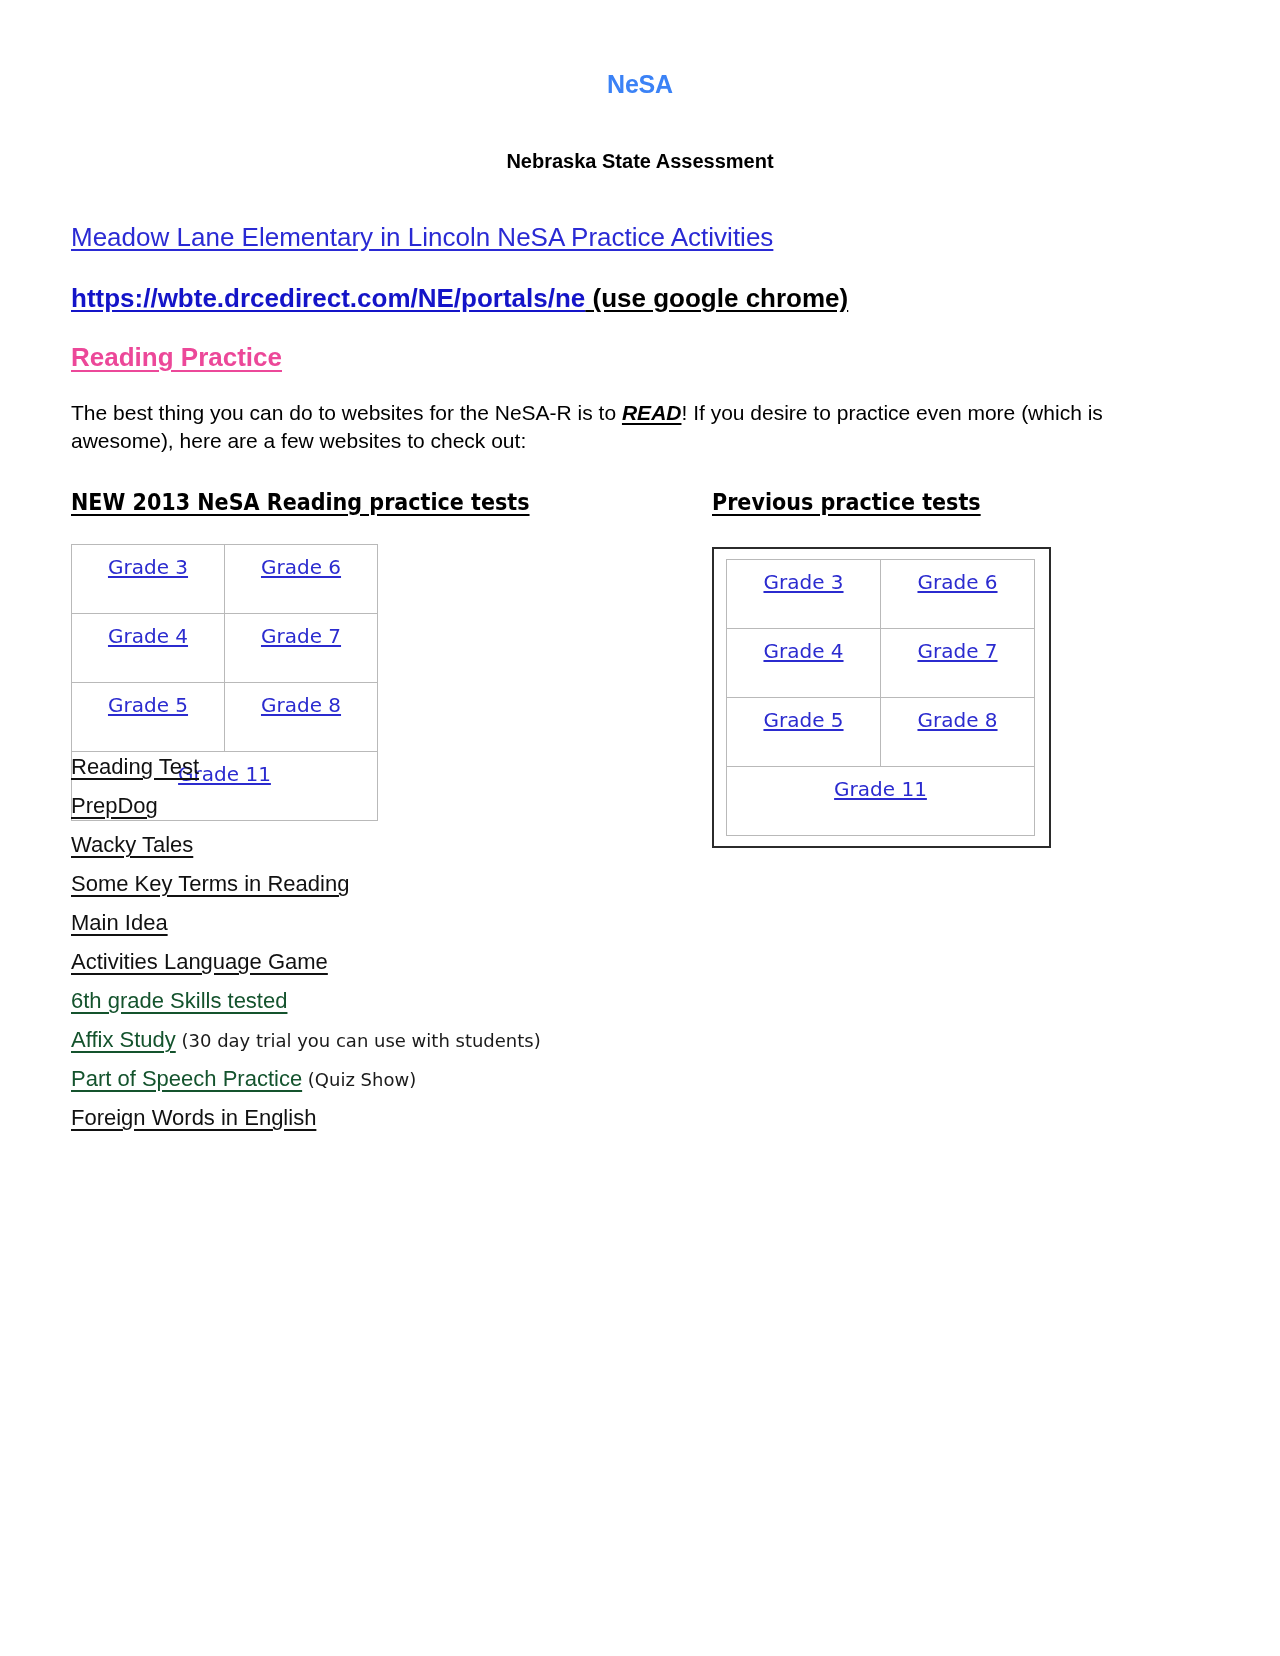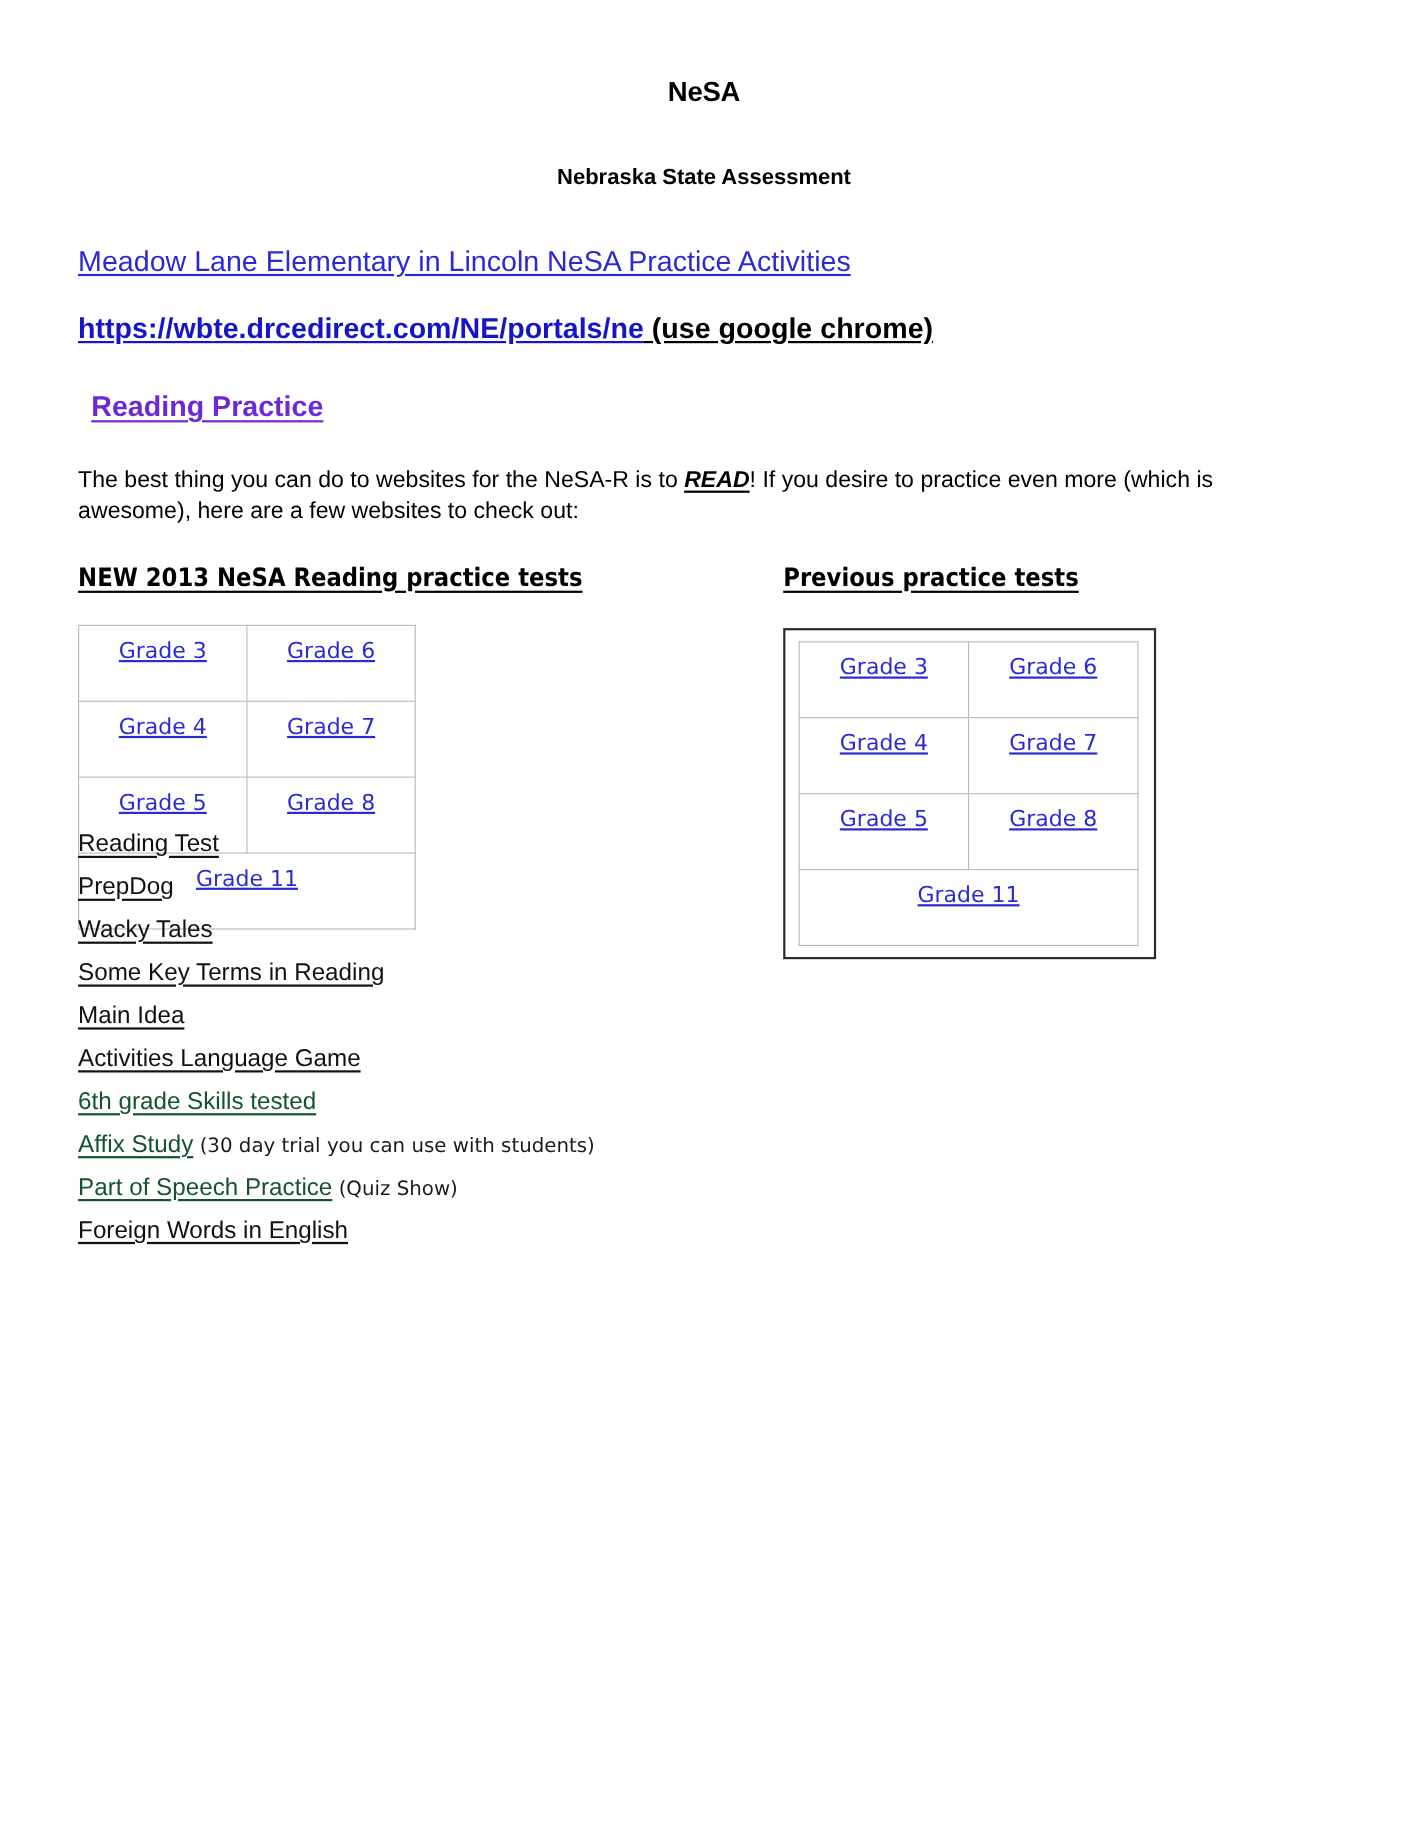--- a/index.html
+++ b/index.html
@@ -24,21 +24,21 @@
     left: 0;
     top: 0;
     width: 1280px;
   }
 
   
   .doc-title {
     text-align: center;
     font-weight: bold;
     font-size: 25px;
-    color: #000000;
+    color: #3b82f6;
     margin: 0;
     padding-top: 70px;
     letter-spacing: -0.2px;
   }
   .doc-subtitle {
     text-align: center;
     font-weight: bold;
     font-size: 20px;
     color: #000;
     margin: 15px;
@@ -70,25 +70,25 @@
     text-underline-offset: 3px;
   }
   .url-line .note {
     color: #000;
     text-decoration: underline;
     text-underline-offset: 3px;
   }
 
   
   .section-heading {
-    margin: 12px;
+    margin: 0;
     padding: 28px 0 0 71px;
     font-size: 26px;
     font-weight: bold;
-    color: #6d28d9;
+    color: #ec4899;
   }
   .section-heading span {
     text-decoration: underline;
     text-underline-offset: 4px;
   }
 
   
   .body-para {
     margin: 0;
     padding: 26px 90px 0 71px;

